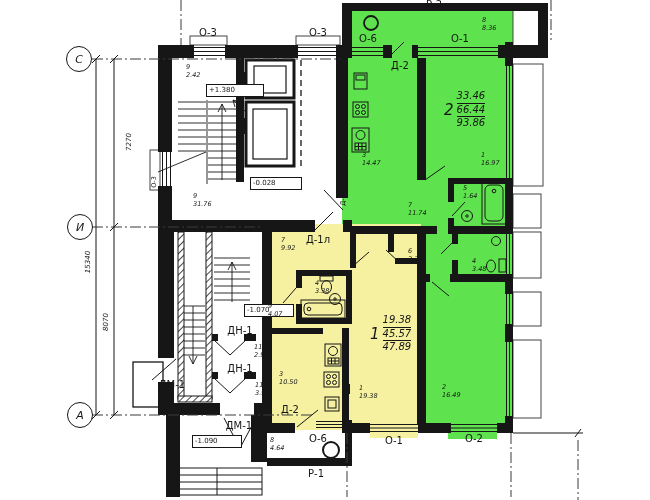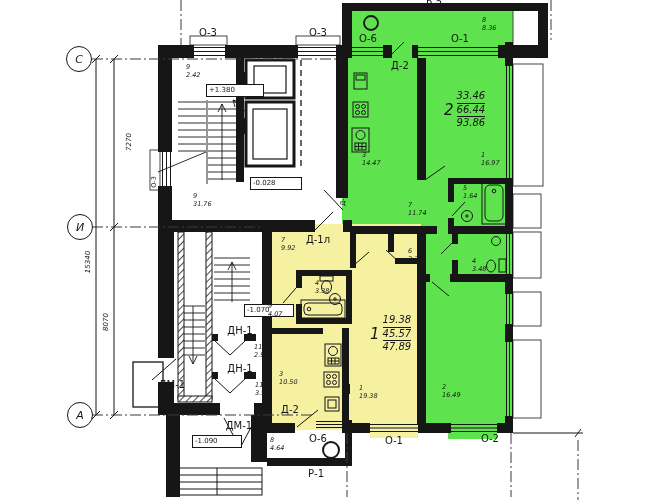--- a/index.html
+++ b/index.html
@@ -419,16 +419,16 @@
 <div class="lbl" style="left:400px;top:61px;">Д-2</div>
 <div class="rot" style="left:343px;top:200px;">Д-1</div>
 <div class="lbl" style="left:318px;top:235px;">Д-1л</div>
 <div class="lbl" style="left:240px;top:326px;">ДН-1</div>
 <div class="lbl" style="left:240px;top:364px;">ДН-1</div>
 <div class="lbl" style="left:172px;top:380px;">ДМ-1</div>
 <div class="lbl" style="left:239px;top:421px;">ДМ-1</div>
 <div class="lbl" style="left:290px;top:405px;">Д-2</div>
 <div class="lbl" style="left:318px;top:434px;">О-6</div>
 <div class="lbl" style="left:394px;top:436px;">О-1</div>
-<div class="lbl" style="left:490px;top:434px;">О-2</div>
+<div class="lbl" style="left:474px;top:434px;">О-2</div>
 <div class="lbl" style="left:316px;top:469px;text-align:right;">Р-1</div>
 
 </div>
 
 </body></html>

